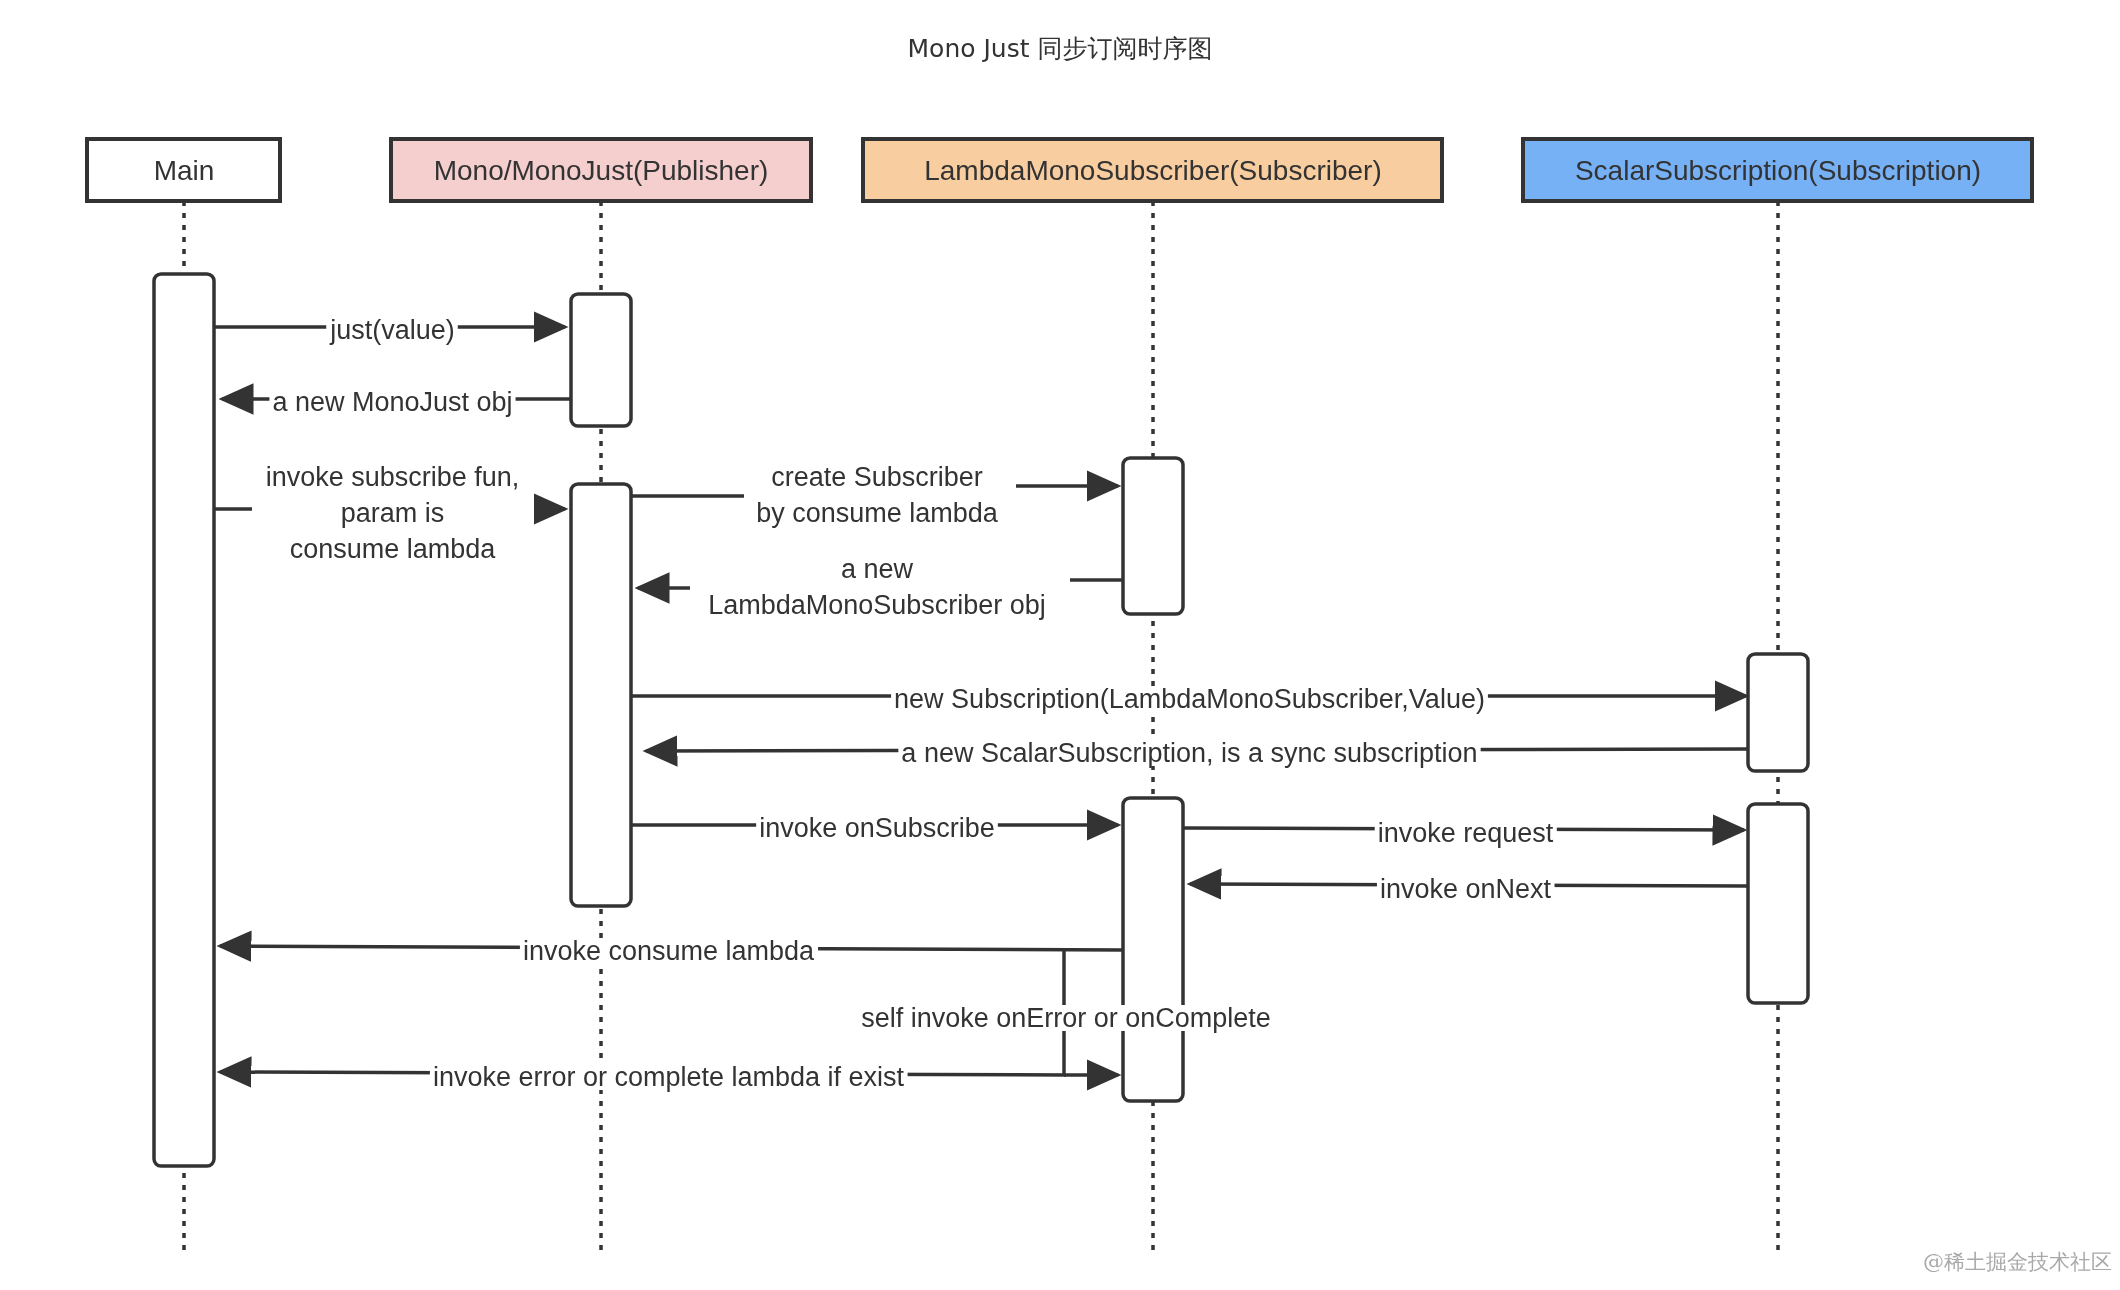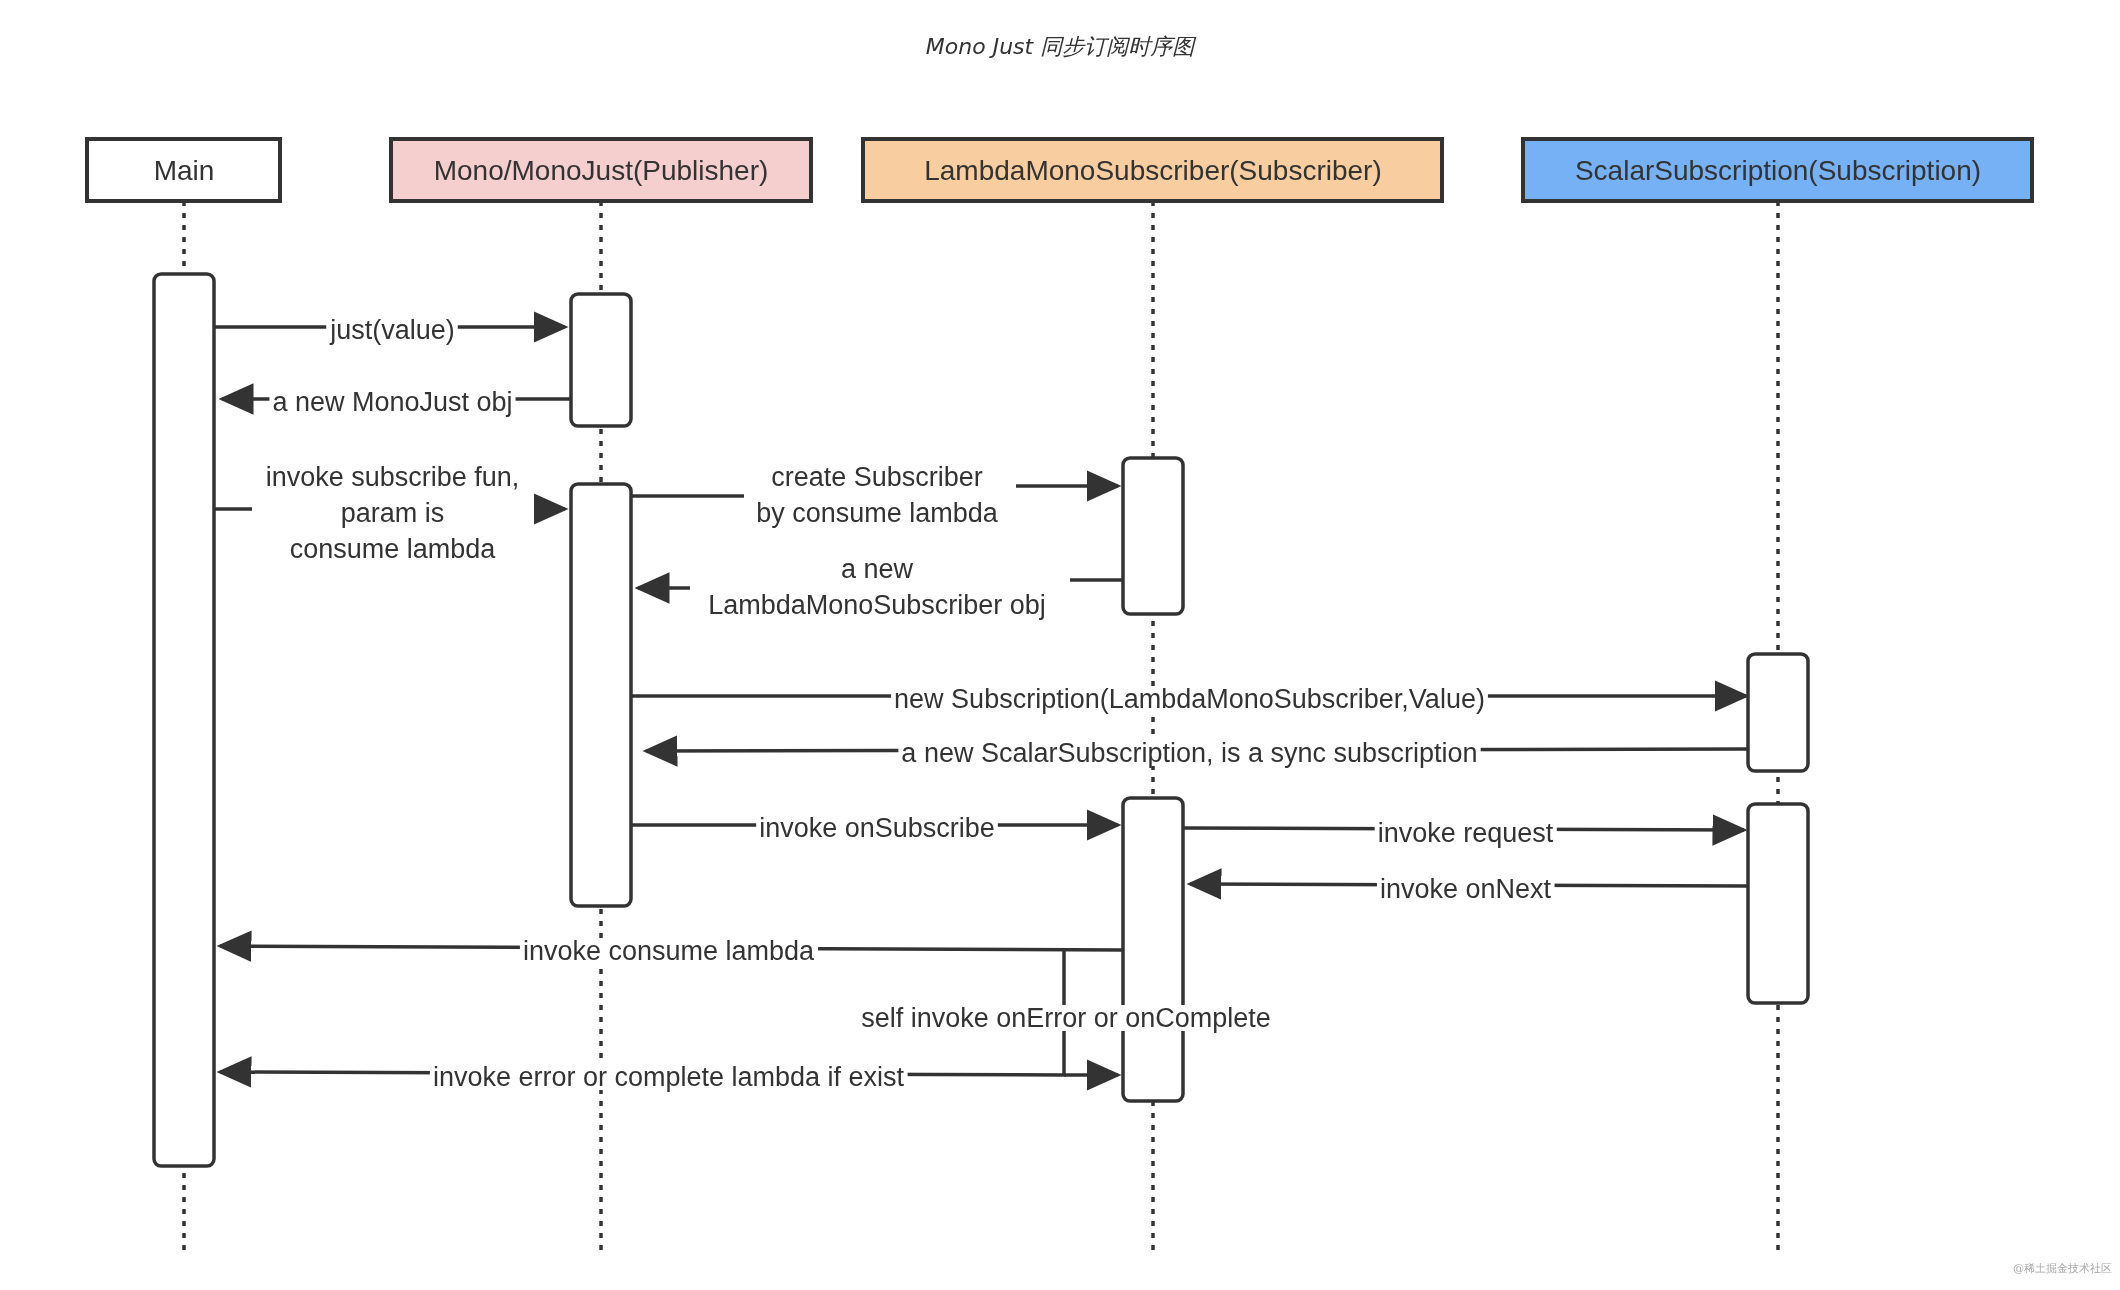--- a/index.html
+++ b/index.html
@@ -1,18 +1,18 @@
 <!DOCTYPE html>
 <html><head>
 <meta charset="utf-8">
 <style>
   html,body{margin:0;padding:0;background:#ffffff;}
   body{width:2120px;height:1290px;overflow:hidden;position:relative;font-family:"Liberation Sans","DejaVu Sans",sans-serif;}
-  #title{position:absolute;left:0;width:2120px;top:32px;text-align:center;font-size:22px;color:#333;font-family:"DejaVu Sans",sans-serif;font-style:italic;}
-  #watermark{position:absolute;right:8px;bottom:14px;font-size:11px;color:#a9a9a9;font-family:"DejaVu Serif",serif;}
+  #title{position:absolute;left:0;width:2120px;top:32px;text-align:center;font-size:25px;color:#333;font-family:"DejaVu Sans",sans-serif;}
+  #watermark{position:absolute;right:8px;bottom:14px;font-size:21px;color:#a9a9a9;font-family:"DejaVu Serif",serif;}
   svg{position:absolute;left:0;top:0;}
   .lbl{font-family:"Liberation Sans","DejaVu Sans",sans-serif;font-size:27px;fill:#333;}
   .hdr{font-family:"Liberation Sans","DejaVu Sans",sans-serif;font-size:28px;fill:#333;}
 </style>
 </head>
 <body>
 
 <div id="title">Mono Just 同步订阅时序图</div>
 <svg id="diagram" width="2120" height="1290" viewBox="0 0 2120 1290" xmlns="http://www.w3.org/2000/svg">
   <defs>

